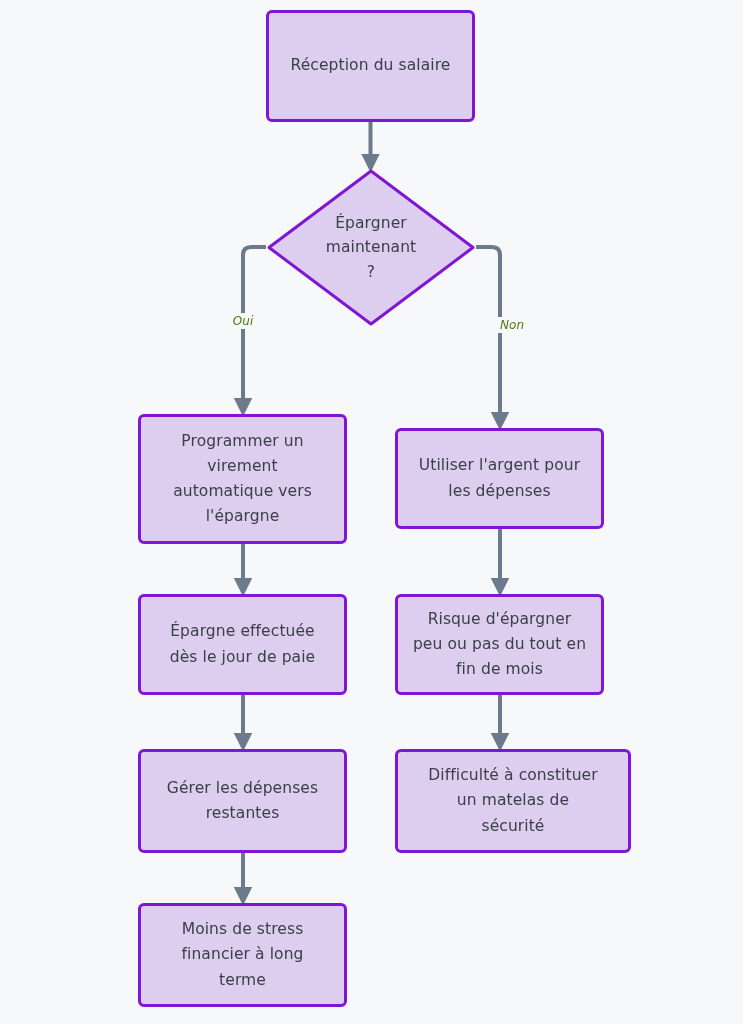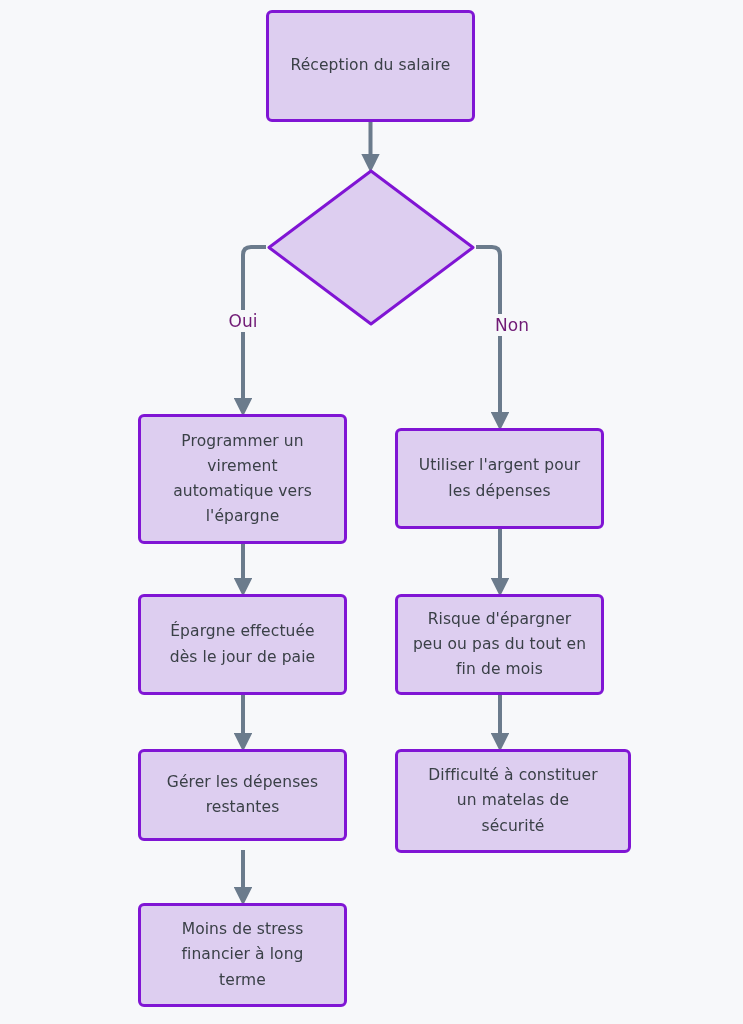--- a/index.html
+++ b/index.html
@@ -64,27 +64,28 @@
   }
   .node.decision .diamond-label {
     position: relative;
     z-index: 1;
     line-height: 1.58;
   }
 
   
   .edge-label {
     position: absolute;
-    color: #701a75;
-    font-size: 17px;
+    color: #4d7c0f;
+    font-size: 12px;
     letter-spacing: 0.1px;
     background: #f7f8fa;
     padding: 1px 4px;
     white-space: nowrap;
     transform: translate(-50%, -50%);
+    font-style: italic;
   }
 </style>
 </head>
 <body>
 
 <div id="flowchart-root">
 
   <svg id="edge-layer" viewBox="0 0 743 1024" width="743" height="1024" aria-hidden="true">
     <defs>
       <marker id="arrowhead" markerWidth="5.2" markerHeight="4.6" refX="2.0" refY="2.3" orient="auto" markerUnits="strokeWidth">
@@ -100,33 +101,35 @@
         <path d="M 243 695 L 243 741" fill="none" stroke="#6b7b8c" stroke-width="4" stroke-linecap="butt" marker-end="url(#arrowhead)"></path>
         <path d="M 500 695 L 500 741" fill="none" stroke="#6b7b8c" stroke-width="4" stroke-linecap="butt" marker-end="url(#arrowhead)"></path>
         <path d="M 243 850 L 243 895" fill="none" stroke="#6b7b8c" stroke-width="4" stroke-linecap="butt" marker-end="url(#arrowhead)"></path>
       </g>
   </svg>
 
   <div id="node-layer">
       <div class="node process" style="left: 266px; top: 10px; width: 209px; height: 112px;"><span>Réception du salaire</span></div>
       <div class="node decision" style="left: 267px; top: 169px; width: 208px; height: 157px;"><svg class="diamond-shape" viewBox="0 0 208 157" width="208" height="157">
           <polygon points="104,2 206,78.5 104,155 2,78.5" fill="#ddcef0" stroke="#8015d4" stroke-width="3" stroke-linejoin="round"></polygon>
-        </svg></div>
+        </svg><span class="diamond-label">Épargner
+maintenant
+?</span></div>
       <div class="node process" style="left: 138px; top: 414px; width: 209px; height: 130px;"><span>Programmer un
 virement
 automatique vers
 l'épargne</span></div>
       <div class="node process" style="left: 395px; top: 428px; width: 209px; height: 101px;"><span>Utiliser l'argent pour
 les dépenses</span></div>
       <div class="node process" style="left: 138px; top: 594px; width: 209px; height: 101px;"><span>Épargne effectuée
 dès le jour de paie</span></div>
       <div class="node process" style="left: 395px; top: 594px; width: 209px; height: 101px;"><span>Risque d'épargner
 peu ou pas du tout en
 fin de mois</span></div>
-      <div class="node process" style="left: 138px; top: 749px; width: 209px; height: 92px;"><span>Gérer les dépenses
+      <div class="node process" style="left: 138px; top: 749px; width: 209px; height: 104px;"><span>Gérer les dépenses
 restantes</span></div>
       <div class="node process" style="left: 395px; top: 749px; width: 236px; height: 104px;"><span>Difficulté à constituer
 un matelas de
 sécurité</span></div>
       <div class="node process" style="left: 138px; top: 903px; width: 209px; height: 104px;"><span>Moins de stress
 financier à long
 terme</span></div>
     </div>
   <div id="edge-label-layer">
       <div class="edge-label" style="left: 243px; top: 321px;">Oui</div>

